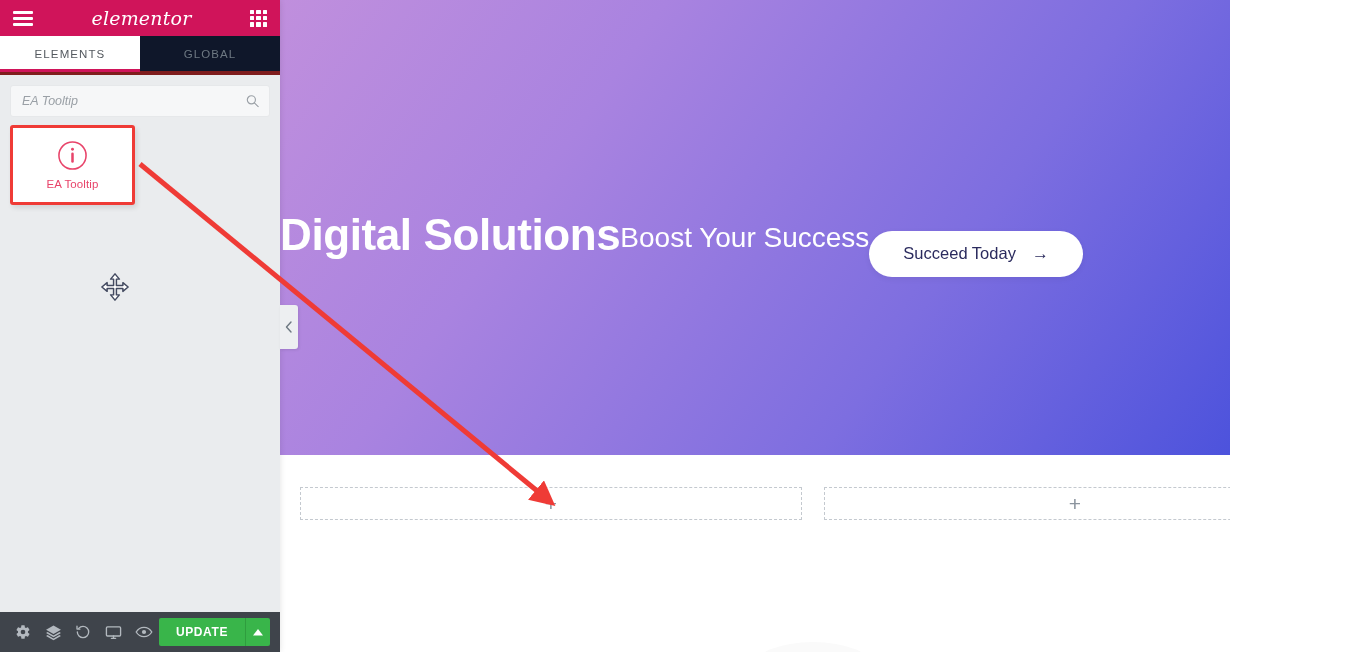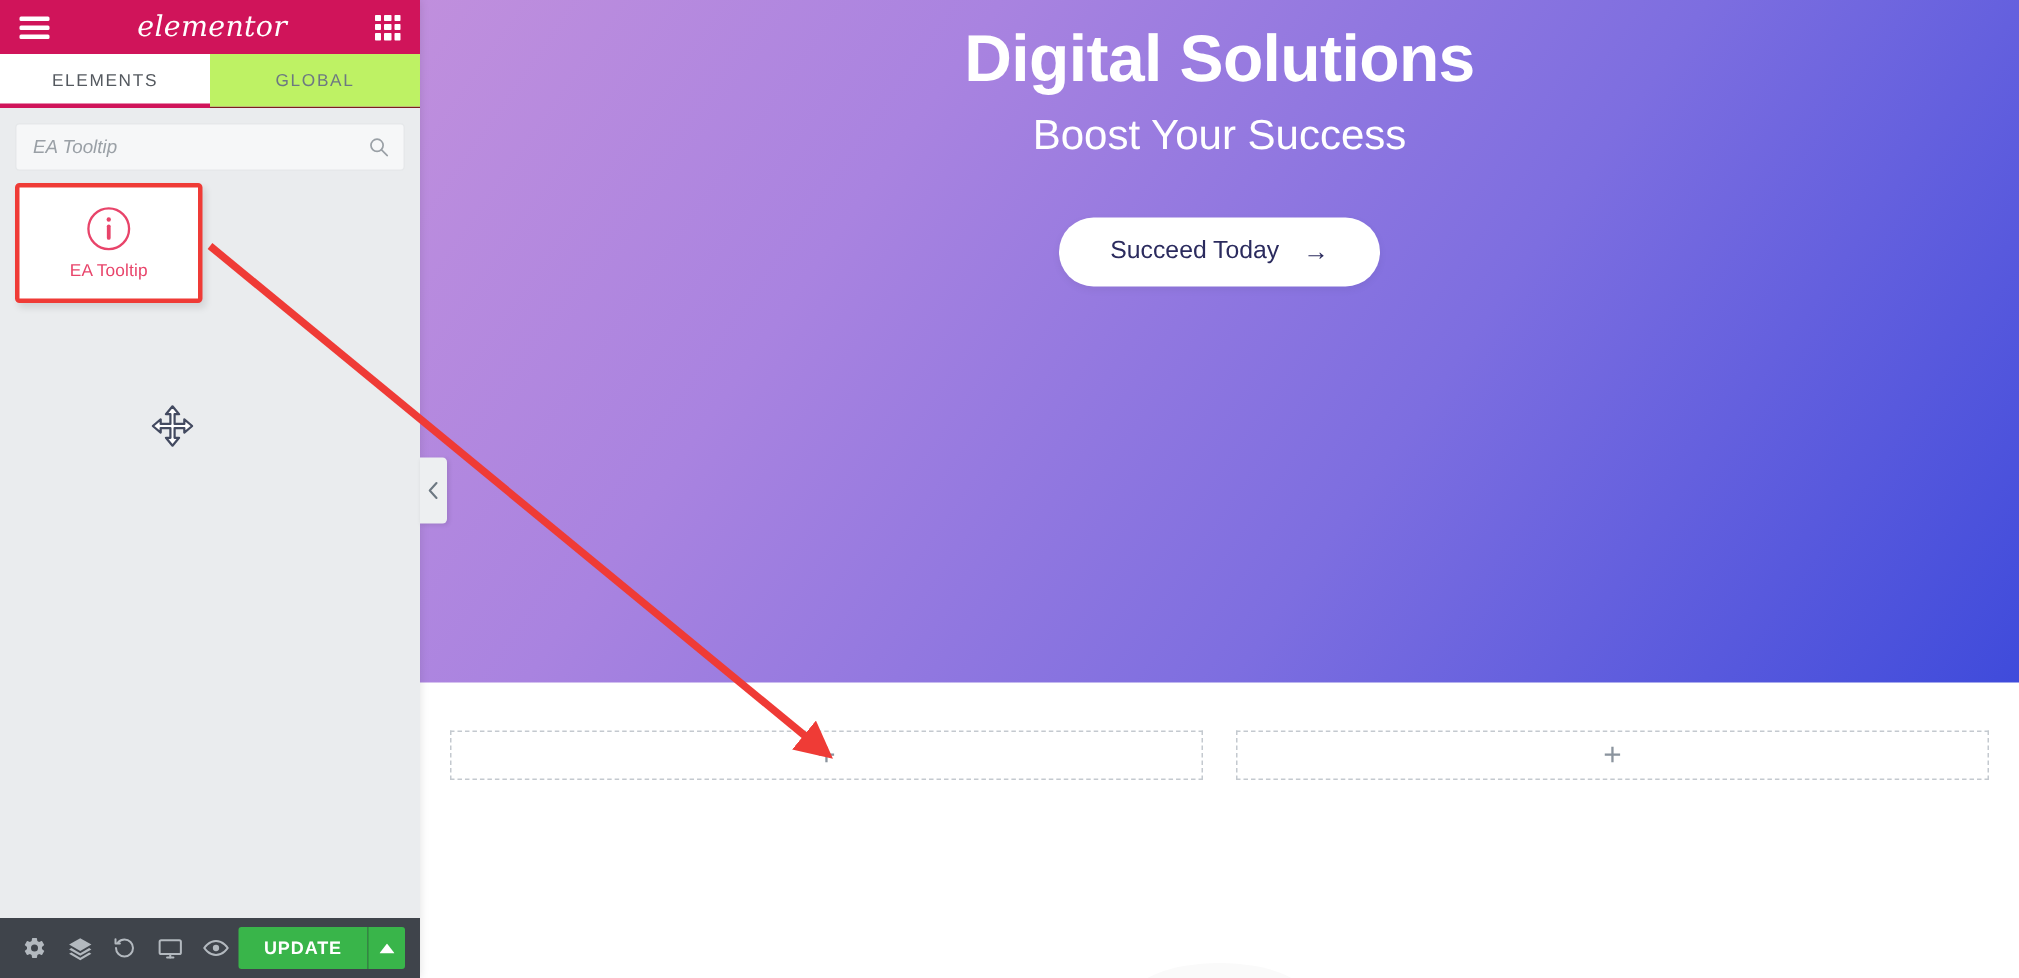--- a/index.html
+++ b/index.html
@@ -4,21 +4,21 @@
 <style>
   html, body {
     margin: 0; padding: 0;
     width: 1346px; height: 652px;
     overflow: hidden;
     font-family: "Liberation Sans", sans-serif;
     background: #ffffff;
   }
   #app {
     position: relative;
-    width: 1346px;
+    width: 1230px;
     height: 652px;
     overflow: hidden;
   }
 
   
   #panel {
     position: absolute;
     left: 0; top: 0;
     width: 280px; height: 652px;
     background: #eaecee;
@@ -60,31 +60,31 @@
     gap: 2px;
     cursor: pointer;
   }
   .grid-icon i { background: #ffffff; display: block; border-radius: 0.5px; }
 
   #panel-tabs {
     display: flex;
     height: 35px;
     background: #f5f6f7;
     flex: 0 0 35px;
-    border-bottom: 1px solid #7f1d1d;
+    border-bottom: 4px solid #7f1d1d;
   }
   .tab {
     flex: 1;
     display: flex; align-items: center; justify-content: center;
     font-size: 11.5px;
     letter-spacing: 1.1px;
     color: #6d7882;
     cursor: pointer;
     position: relative;
-    background: #bef264;
+    background: #0f172a;
   }
   .tab.active {
     background: #ffffff;
     color: #54595f;
   }
   .tab.active::after {
     content: "";
     position: absolute;
     left: 0; right: 0; bottom: -1px;
     height: 3px;
@@ -204,21 +204,21 @@
     left: 280px; top: 0;
     width: 1066px; height: 652px;
     background: #ffffff;
     overflow: hidden;
   }
   #hero {
     position: relative;
     height: 455px;
     background: linear-gradient(125deg, #c08fdd 0%, #a983e0 28%, #7d6ee0 62%, #3f4bdb 100%);
     display: flex;
-    flex-direction: column;
+    flex-direction: row;
     align-items: center;
     justify-content: flex-start;
     padding-top: 14px;
     box-sizing: border-box;
   }
   #hero-title {
     color: #ffffff;
     font-size: 44px;
     font-weight: bold;
     letter-spacing: -0.4px;

